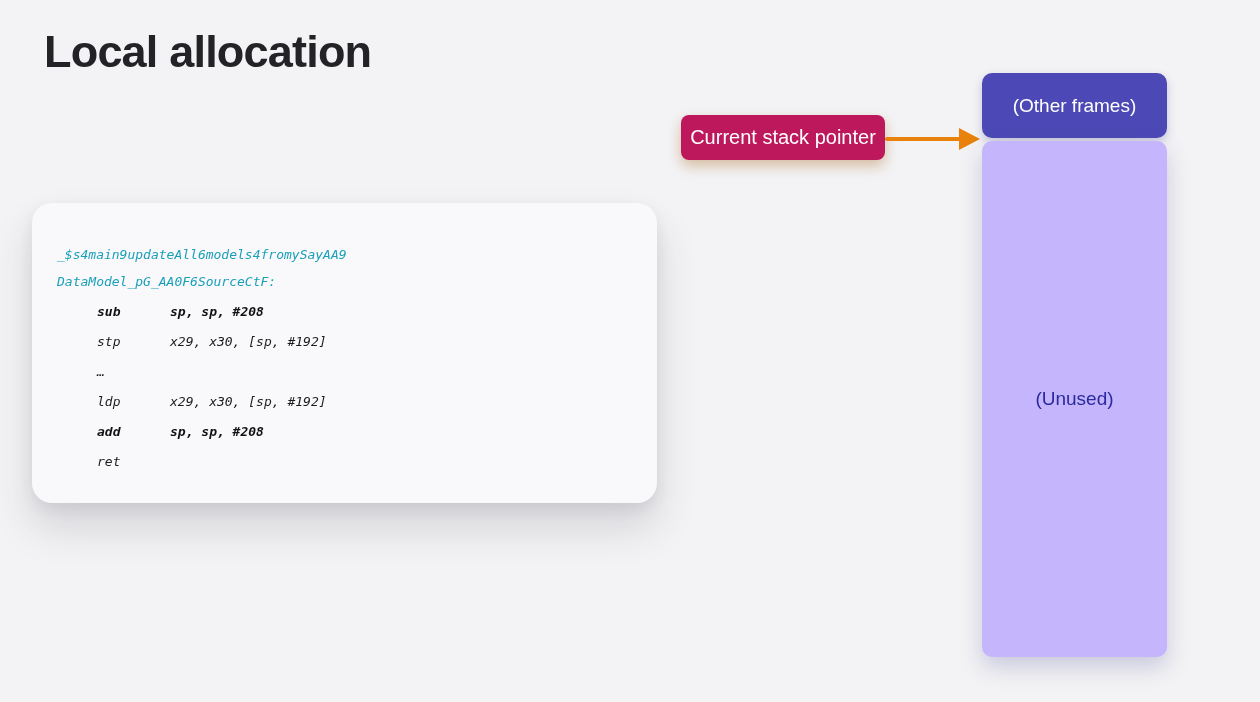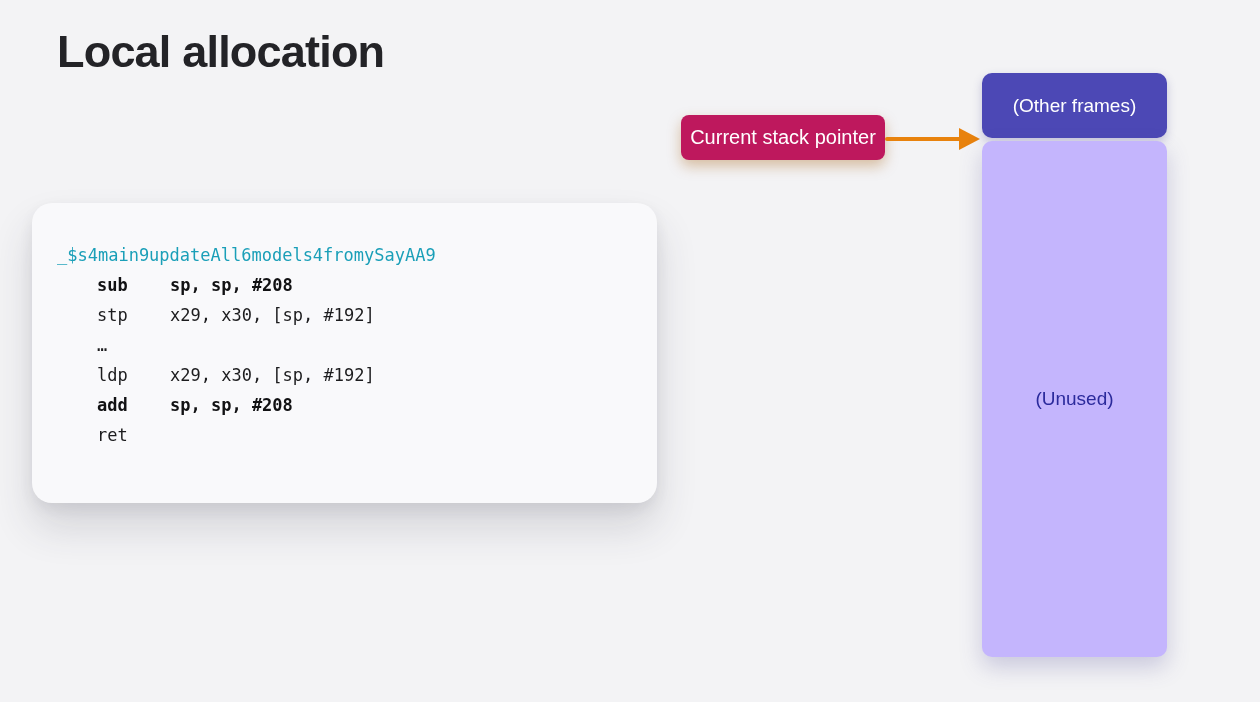--- a/index.html
+++ b/index.html
@@ -6,21 +6,21 @@
   html, body { width: 1260px; height: 702px; }
   body {
     position: relative;
     background: #f3f3f5;
     font-family: "Liberation Sans", sans-serif;
     overflow: hidden;
   }
 
   .slide-title {
     position: absolute;
-    left: 57px;
+    left: 44px;
     top: 26px;
     font-size: 45px;
     font-weight: 700;
     letter-spacing: -0.8px;
     color: #232327;
   }
 
   
   .code-card {
     position: absolute;
@@ -28,22 +28,23 @@
     top: 203px;
     width: 625px;
     height: 300px;
     background: #f9f9fb;
     border-radius: 20px;
     box-shadow: 0 24px 40px rgba(50, 50, 70, 0.16), 0 6px 14px rgba(50, 50, 70, 0.08);
     padding: 40px 20px 0 25px;
   }
   .code {
     font-family: "DejaVu Sans Mono", "Liberation Mono", monospace;
-    font-size: 17px;
+    font-size: 13px;
     color: #1c1c1e;
+    font-style: italic;
   }
   .code-symbol {
     line-height: 24px;
     color: #1a9fb8;
     margin-bottom: 3px;
     white-space: nowrap;
   }
   .code-line {
     display: flex;
     line-height: 30px;
@@ -119,20 +120,21 @@
   }
 </style>
 </head>
 <body>
 
 <h1 class="slide-title">Local allocation</h1>
 
 <div class="code-card">
   <div class="code">
     <div class="code-symbol">_$s4main9updateAll6models4fromySayAA9</div>
+    <div class="code-symbol">DataModel_pG_AA0F6SourceCtF:</div>
 
     <div class="code-line emphasis">
       <span class="mnemonic">sub</span><span>sp, sp, #208</span>
     </div>
     <div class="code-line">
       <span class="mnemonic">stp</span><span>x29, x30, [sp, #192]</span>
     </div>
     <div class="code-line">
       <span class="mnemonic">…</span><span></span>
     </div>

